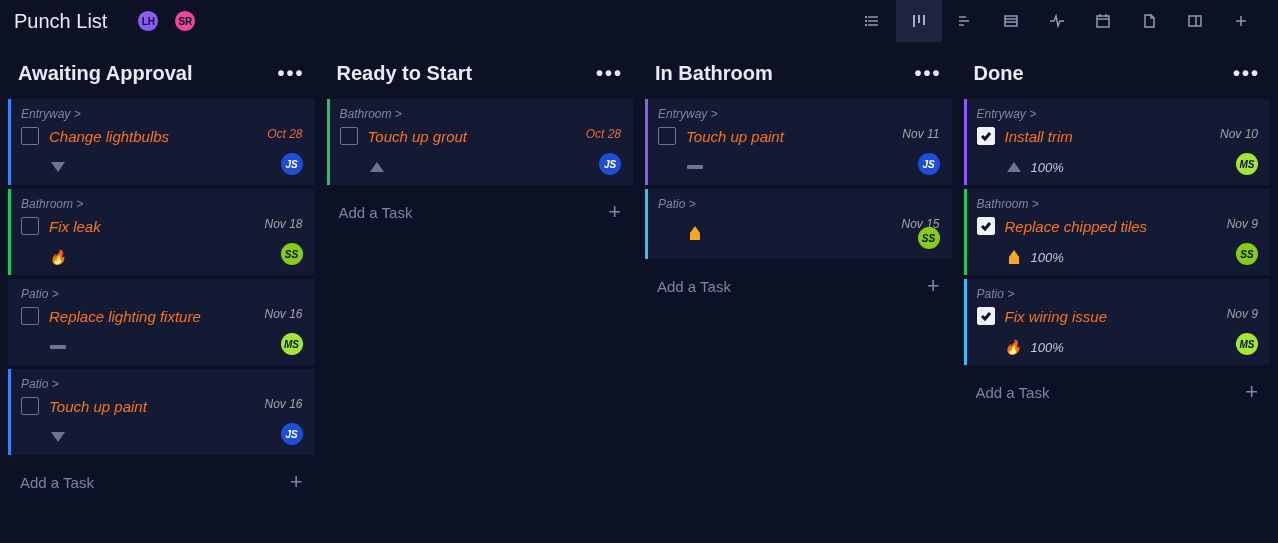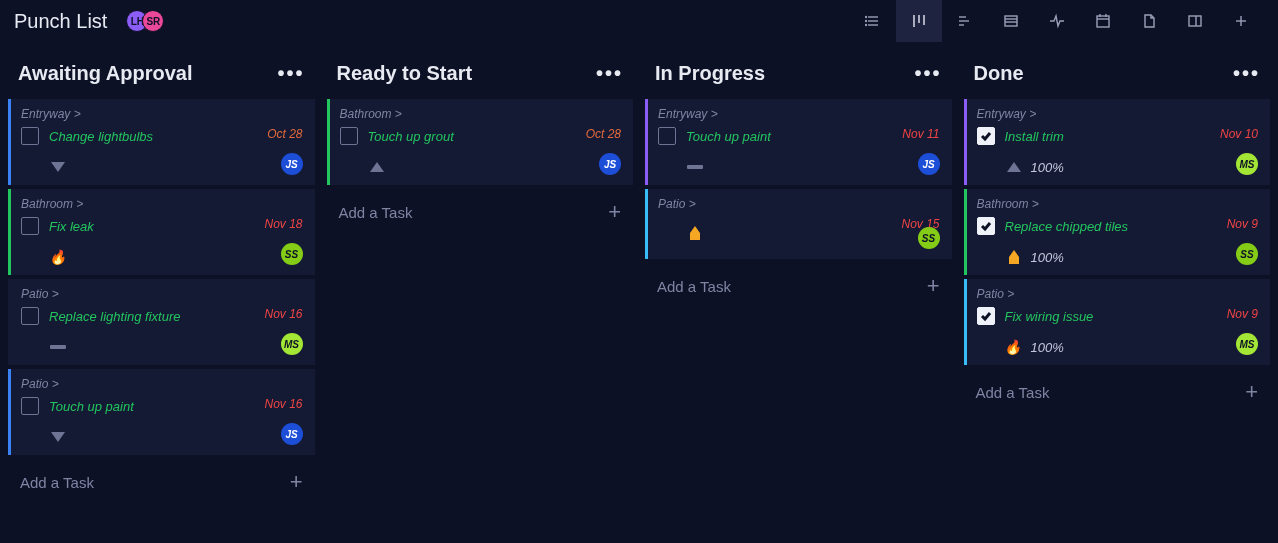--- a/index.html
+++ b/index.html
@@ -20,21 +20,22 @@
     padding: 0 14px;
   }
   .topbar-title {
     font-size: 20px;
     font-weight: 500;
     margin-right: 14px;
   }
   .avatar-pair {
     display: flex;
     align-items: center;
-    margin-left: 5px;
+    margin-left: 16px;
+    gap: 21px;
   }
   .avatar {
     width: 22px; height: 22px;
     border-radius: 50%;
     display: flex; align-items: center; justify-content: center;
     font-size: 10px; font-weight: 600;
     color: #0d1126;
     border: 1px solid #0d1126;
   }
   .avatar + .avatar { margin-left: -6px; }
@@ -112,28 +113,28 @@
     cursor: pointer;
     display:flex;align-items:center;justify-content:center;
     background: transparent;
   }
   .chk.checked {
     background: #f0f2fa;
     border-color: #f0f2fa;
   }
   .chk.checked svg { width:12px;height:12px; stroke:#0d1126; stroke-width:3; fill:none;}
   .task-title {
-    font-size: 13px;
+    font-size: 15px;
     font-weight: 500;
-    color: #22c55e;
+    color: #f97316;
     flex: 1;
   }
   .date {
     font-size: 12px;
-    color: #ef4444;
+    color: #a3a3a3;
     position: absolute;
     top: 28px;
     right: 12px;
   }
   .date.overdue { color: #e46a3a; }
   .card-foot {
     display: flex;
     align-items: flex-end;
     margin-top: 8px;
     padding-left: 28px;
@@ -356,21 +357,21 @@
           <div class="assignee bg-orange">JS</div>
         </div>
       </div>
       <div class="add-task">
         <span>Add a Task</span>
         <span class="add-task-plus">+</span>
       </div>
     </div>
     <div class="column">
       <div class="col-header">
-        <div class="col-title">In Progress</div>
+        <div class="col-title">In Bathroom</div>
         <div class="col-menu">•••</div>
       </div>
       <div class="cards">
         <div class="card bl-purple">
           <div class="crumb">Entryway &gt;</div>
           <div class="card-main">
             <div class="chk"></div>
             <div class="task-title">Touch up paint</div>
           </div>
           <div class="date">Nov 11</div>

